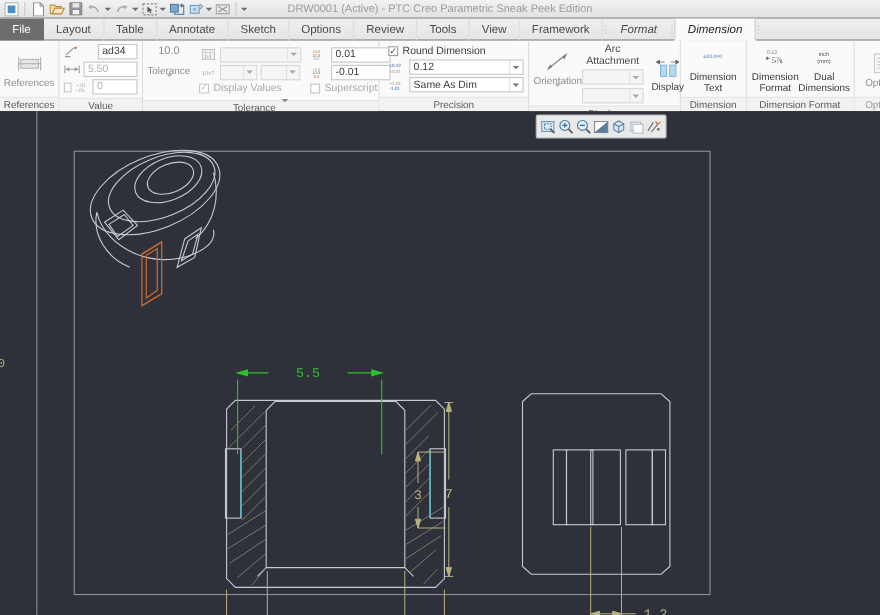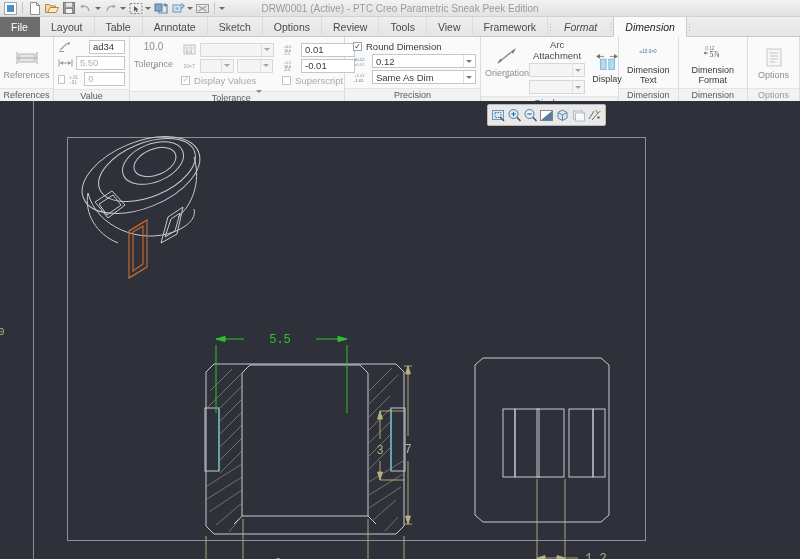--- a/index.html
+++ b/index.html
@@ -512,20 +512,30 @@
           <span class="bigicon">
             <svg width="30" height="22" viewBox="0 0 30 22">
               <text x="6" y="7" font-size="5.5" fill="#7a7a7a" font-family="Liberation Sans">0.12</text>
               <path d="M5 11 L9 11 M5 11 L7 9.5 M5 11 L7 12.5" stroke="#4a4a4a" stroke-width="0.9" fill="none"></path>
               <text x="11" y="16" font-size="9" fill="#4a4a4a" font-family="Liberation Serif">5⅞</text>
             </svg>
           </span>
           <span>Dimension</span>
           <span>Format</span>
         </div>
+        <div class="bigbtn on" style="width:48px;">
+          <span class="bigicon">
+            <svg width="30" height="22" viewBox="0 0 30 22">
+              <text x="15" y="9" font-size="6" fill="#4a4a4a" text-anchor="middle" font-family="Liberation Sans">inch</text>
+              <text x="15" y="16" font-size="6" fill="#4a4a4a" text-anchor="middle" font-family="Liberation Sans">(mm)</text>
+            </svg>
+          </span>
+          <span>Dual</span>
+          <span>Dimensions</span>
+        </div>
       </div>
       <div class="rgroup-title">Dimension Format</div>
     </div>
 
     <div class="rgroup" style="width:52px;">
       <div class="rgroup-body" style="justify-content:center;">
         <div class="bigbtn">
           <span class="bigicon">
             <svg width="22" height="22" viewBox="0 0 22 22">
               <rect x="4" y="2" width="14" height="17" fill="#f5f5f5" stroke="#c9c9c9"></rect>

